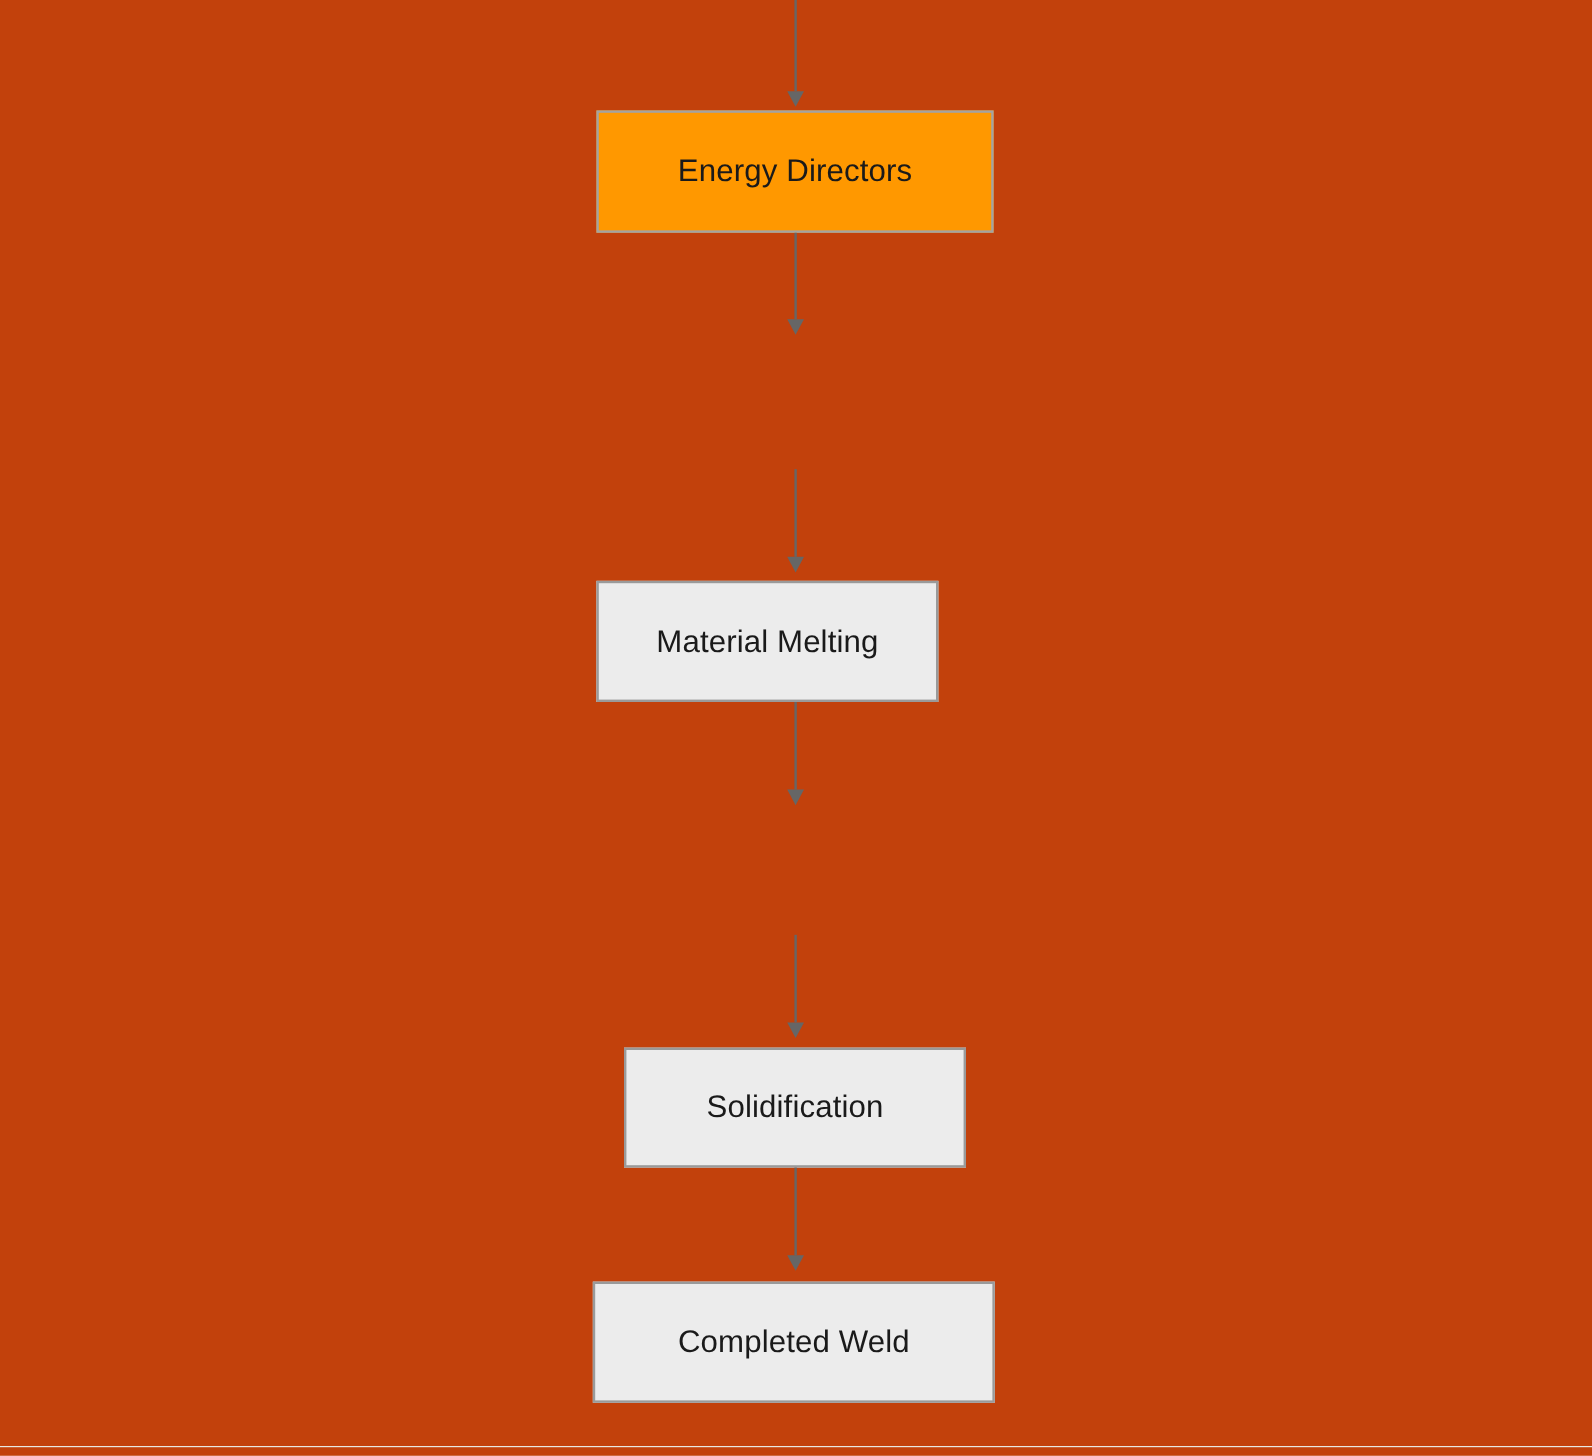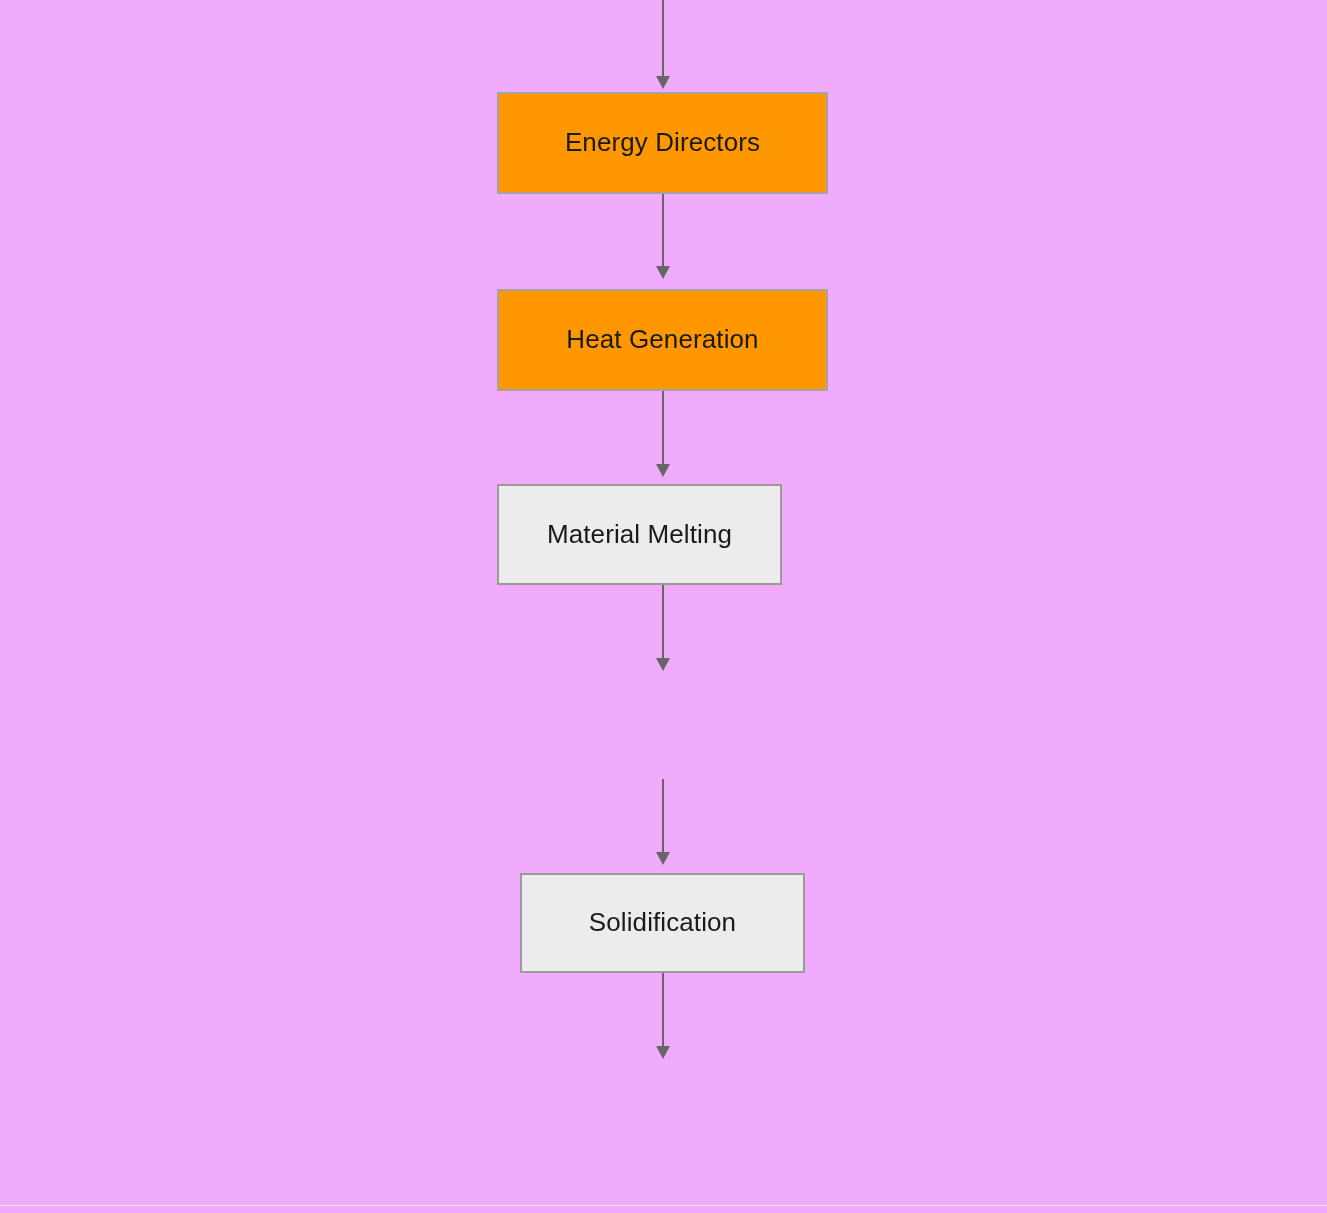--- a/index.html
+++ b/index.html
@@ -10,21 +10,21 @@
     width: 1327px;
     height: 1213px;
     background: #f6f5f1;
     font-family: "Liberation Sans", sans-serif;
     overflow: hidden;
   }
   #flow-canvas {
     position: relative;
     width: 1327px;
     height: 1213px;
-    background: #f0abfc;
+    background: #c2410c;
   }
   .bottom-rule {
     position: absolute;
     left: 0;
     top: 1205px;
     width: 1327px;
     height: 1px;
     background: #e8e7e2;
   }
   
@@ -76,23 +76,20 @@
   <div class="connector" style="left:662px; top:0px; height:76px;"></div>
   <div class="arrowhead" style="left:656px; top:76px;"></div>
 
   <div class="node highlight" style="left:497px; top:92px; width:331px; height:102px;">
     <span class="node-label">Energy Directors</span>
   </div>
 
   <div class="connector" style="left:662px; top:194px; height:72px;"></div>
   <div class="arrowhead" style="left:656px; top:266px;"></div>
 
-  <div class="node highlight" style="left:497px; top:289px; width:331px; height:102px;">
-    <span class="node-label">Heat Generation</span>
-  </div>
 
   <div class="connector" style="left:662px; top:391px; height:73px;"></div>
   <div class="arrowhead" style="left:656px; top:464px;"></div>
 
   <div class="node plain" style="left:497px; top:484px; width:285px; height:101px;">
     <span class="node-label">Material Melting</span>
   </div>
 
   <div class="connector" style="left:662px; top:585px; height:73px;"></div>
   <div class="arrowhead" style="left:656px; top:658px;"></div>
@@ -101,16 +98,19 @@
   <div class="connector" style="left:662px; top:779px; height:73px;"></div>
   <div class="arrowhead" style="left:656px; top:852px;"></div>
 
   <div class="node plain" style="left:520px; top:873px; width:285px; height:100px;">
     <span class="node-label">Solidification</span>
   </div>
 
   <div class="connector" style="left:662px; top:973px; height:73px;"></div>
   <div class="arrowhead" style="left:656px; top:1046px;"></div>
 
+  <div class="node plain" style="left:494px; top:1068px; width:335px; height:101px;">
+    <span class="node-label">Completed Weld</span>
+  </div>
 
   <div class="bottom-rule"></div>
 
 </div>
 
 </body></html>

